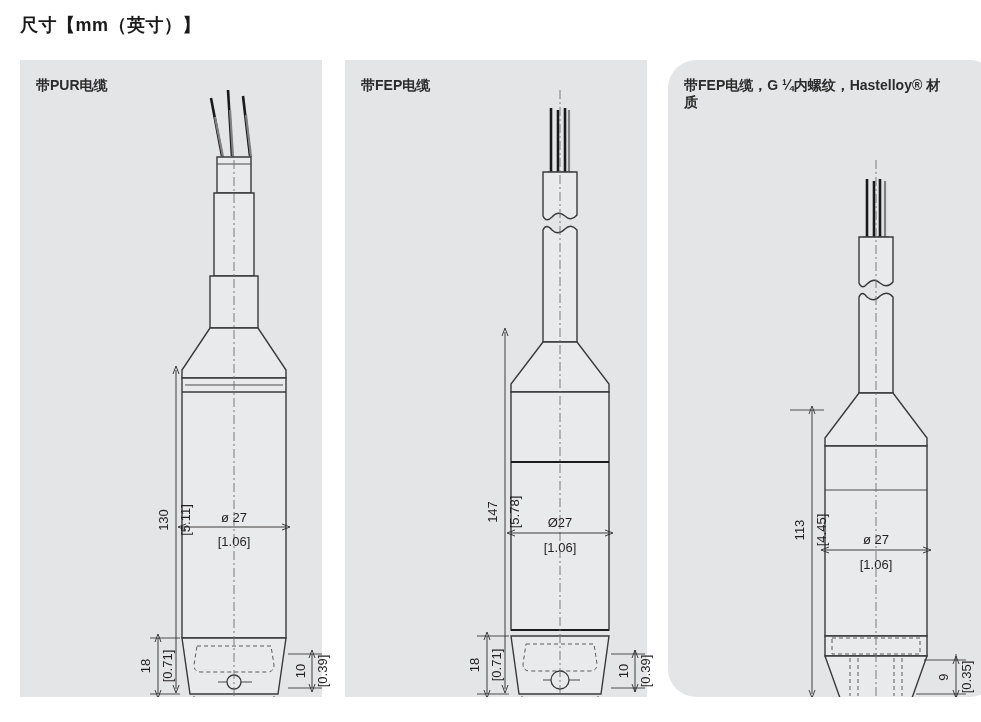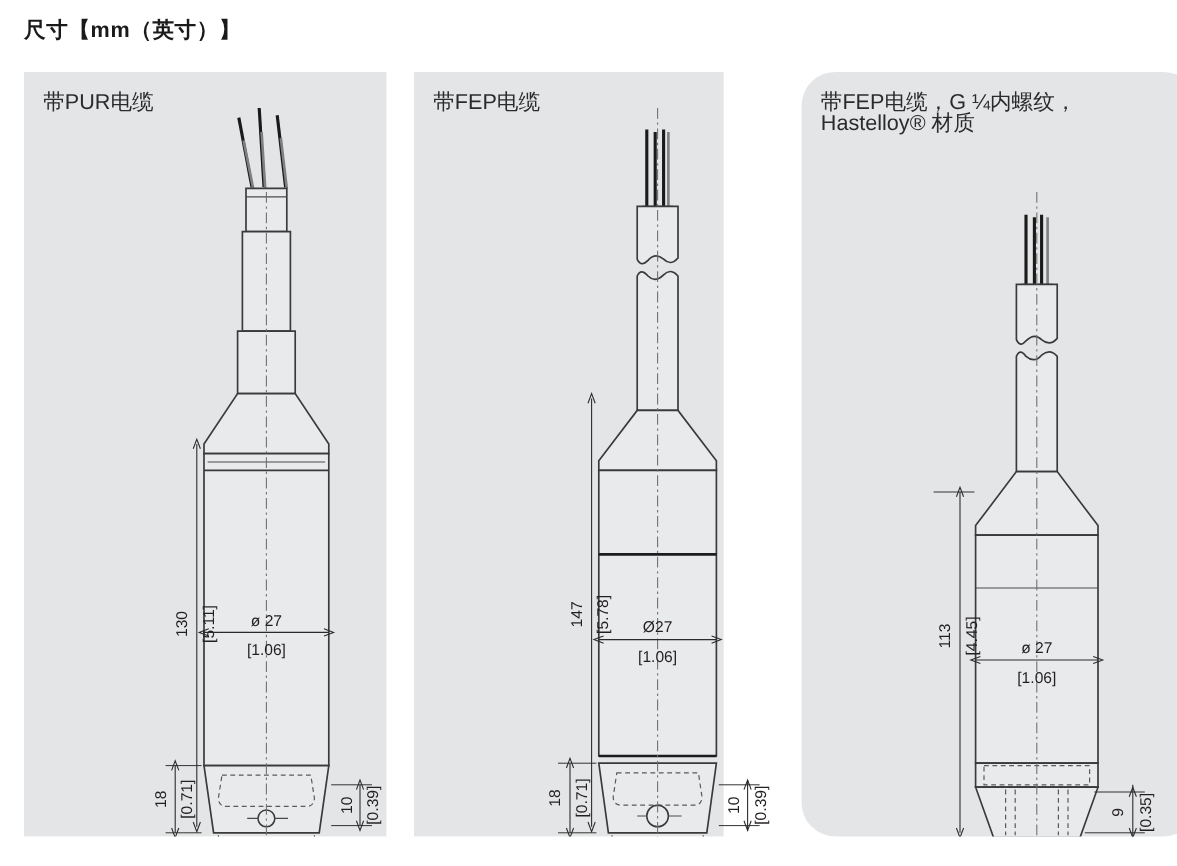--- a/index.html
+++ b/index.html
@@ -31,35 +31,36 @@
     color: #1a1a1a;
     white-space: nowrap;
   }
   .panel {
     position: absolute;
     top: 60px;
     height: 637px;
     background: #e4e5e7;
   }
   #panel-1 { left: 20px;  width: 302px; }
-  #panel-2 { left: 345px; width: 258px; }
+  #panel-2 { left: 345px; width: 302px; }
   #panel-3 { left: 668px; width: 330px; border-radius: 28px; }
 
   .panel-caption {
     position: absolute;
     left: 16px;
     top: 17px;
     width: 270px;
-    font-size: 18px;
+    font-size: 14px;
     line-height: 17px;
     color: #2b2b2b;
+    font-weight: bold;
   }
   .panel-figure {
     position: absolute;
-    left: 4px;
+    left: 16px;
     top: 0;
     width: 302px;
     height: 637px;
     padding-left: 44px;
   }
   svg { display: block; }
   .ln      { stroke: #3a3a3a; stroke-width: 1.4; fill: none; }
   .ln-thin { stroke: #4a4a4a; stroke-width: 1; fill: none; }
   .ln-hvy  { stroke: #1c1c1c; stroke-width: 2.2; fill: none; }
   .ln-dash { stroke: #5a5a5a; stroke-width: 1; fill: none; stroke-dasharray: 4 3; }

